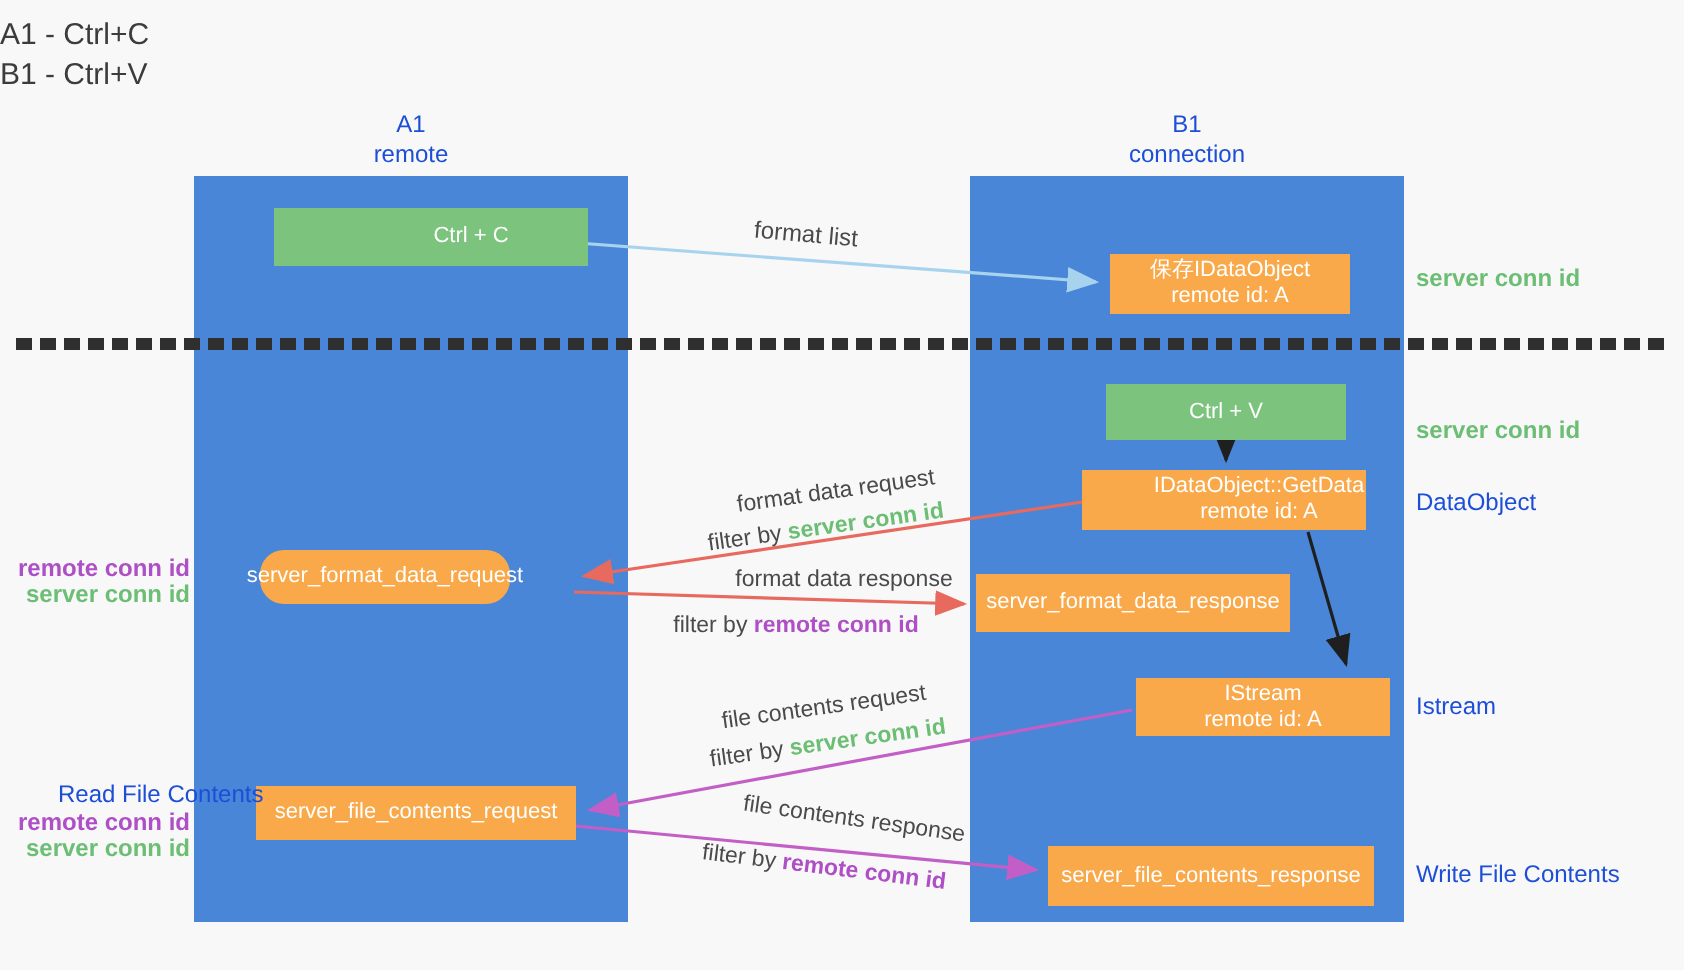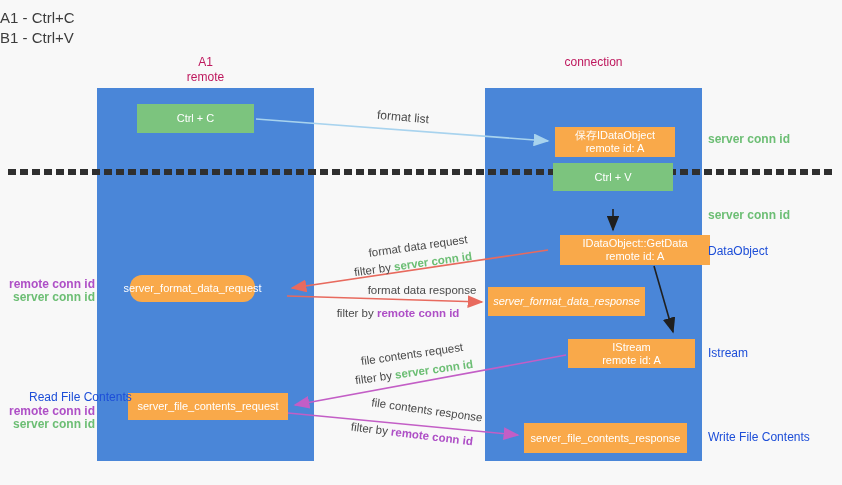--- a/index.html
+++ b/index.html
@@ -2,21 +2,21 @@
 <html><head>
 <meta charset="utf-8">
 <style>
   html,body{margin:0;padding:0;}
   body{background:#f8f8f8;font-family:"Liberation Sans",sans-serif;}
   .stage{position:relative;width:842px;height:485px;background:#f8f8f8;overflow:hidden;}
 
   .title{position:absolute;left:0;top:8px;width:842px;
          font-size:15px;line-height:20px;color:#3c3c3c;}
 
-  .col-header{position:absolute;top:55px;text-align:center;font-size:12px;line-height:15px;color:#be185d;}
+  .col-header{position:absolute;top:55px;text-align:center;font-size:12px;line-height:15px;color:#1d4ed8;}
   .col-header.left{left:97px;width:217px;}
   .col-header.right{left:485px;width:217px;}
 
   .column{position:absolute;top:88px;width:217px;height:373px;background:#4A86D8;z-index:1;}
   .column.left{left:97px;}
   .column.right{left:485px;}
 
   .dotted-line{position:absolute;left:8px;top:169px;width:828px;height:6px;z-index:4;
     background:repeating-linear-gradient(to right,#2f2f2f 0 8px,transparent 8px 12px);}
 
@@ -46,20 +46,21 @@
   <div class="title">
     <div>A1 - Ctrl+C</div>
     <div>B1 - Ctrl+V</div>
   </div>
 
   <div class="col-header left">
     <div>A1</div>
     <div>remote</div>
   </div>
   <div class="col-header right">
+    <div>B1</div>
     <div>connection</div>
   </div>
 
   <div class="column left"></div>
   <div class="column right"></div>
 
   <div class="dotted-line"></div>
 
   <svg class="arrows" width="842" height="485">
     <defs>
@@ -78,43 +79,43 @@
     </defs>
     <line x1="256" y1="119" x2="548" y2="141" stroke="#A8D3EE" stroke-width="1.6" marker-end="url(#m-blue)"></line>
     <line x1="613" y1="209" x2="613" y2="230" stroke="#1f1f1f" stroke-width="1.6" marker-end="url(#m-black)"></line>
     <line x1="548" y1="250" x2="292" y2="288" stroke="#E86A5E" stroke-width="1.6" marker-end="url(#m-red)"></line>
     <line x1="287" y1="296" x2="482" y2="302" stroke="#E86A5E" stroke-width="1.6" marker-end="url(#m-red)"></line>
     <line x1="654" y1="266" x2="673" y2="332" stroke="#1f1f1f" stroke-width="1.6" marker-end="url(#m-black)"></line>
     <line x1="566" y1="355" x2="295" y2="405" stroke="#C35EC6" stroke-width="1.6" marker-end="url(#m-magenta)"></line>
     <line x1="288" y1="413" x2="518" y2="435" stroke="#C35EC6" stroke-width="1.6" marker-end="url(#m-magenta)"></line>
   </svg>
 
-  <div class="node green" style="left:137px;top:104px;width:117px;height:29px;">
+  <div class="node green" style="left:137px;top:104px;width:117px;height:29px;padding-left:40px;">
     <span>Ctrl + C</span>
   </div>
 
   <div class="node orange" style="left:555px;top:127px;width:120px;height:30px;">
     <span>保存IDataObject</span>
     <span>remote id: A</span>
   </div>
 
-  <div class="node green" style="left:553px;top:163px;width:120px;height:28px;">
+  <div class="node green" style="left:553px;top:192px;width:120px;height:28px;">
     <span>Ctrl + V</span>
   </div>
 
-  <div class="node orange" style="left:560px;top:235px;width:150px;height:30px;">
+  <div class="node orange" style="left:541px;top:235px;width:107px;height:30px;padding-left:35px;">
     <span>IDataObject::GetData</span>
     <span>remote id: A</span>
   </div>
 
   <div class="node orange" style="left:130px;top:275px;width:125px;height:27px;border-radius:12px;">
     <span>server_format_data_request</span>
   </div>
 
-  <div class="node orange" style="left:488px;top:287px;width:157px;height:29px;font-style:italic;">
+  <div class="node orange" style="left:488px;top:287px;width:157px;height:29px;">
     <span>server_format_data_response</span>
   </div>
 
   <div class="node orange" style="left:568px;top:339px;width:127px;height:29px;">
     <span>IStream</span>
     <span>remote id: A</span>
   </div>
 
   <div class="node orange" style="left:524px;top:423px;width:163px;height:30px;">
     <span>server_file_contents_response</span>

